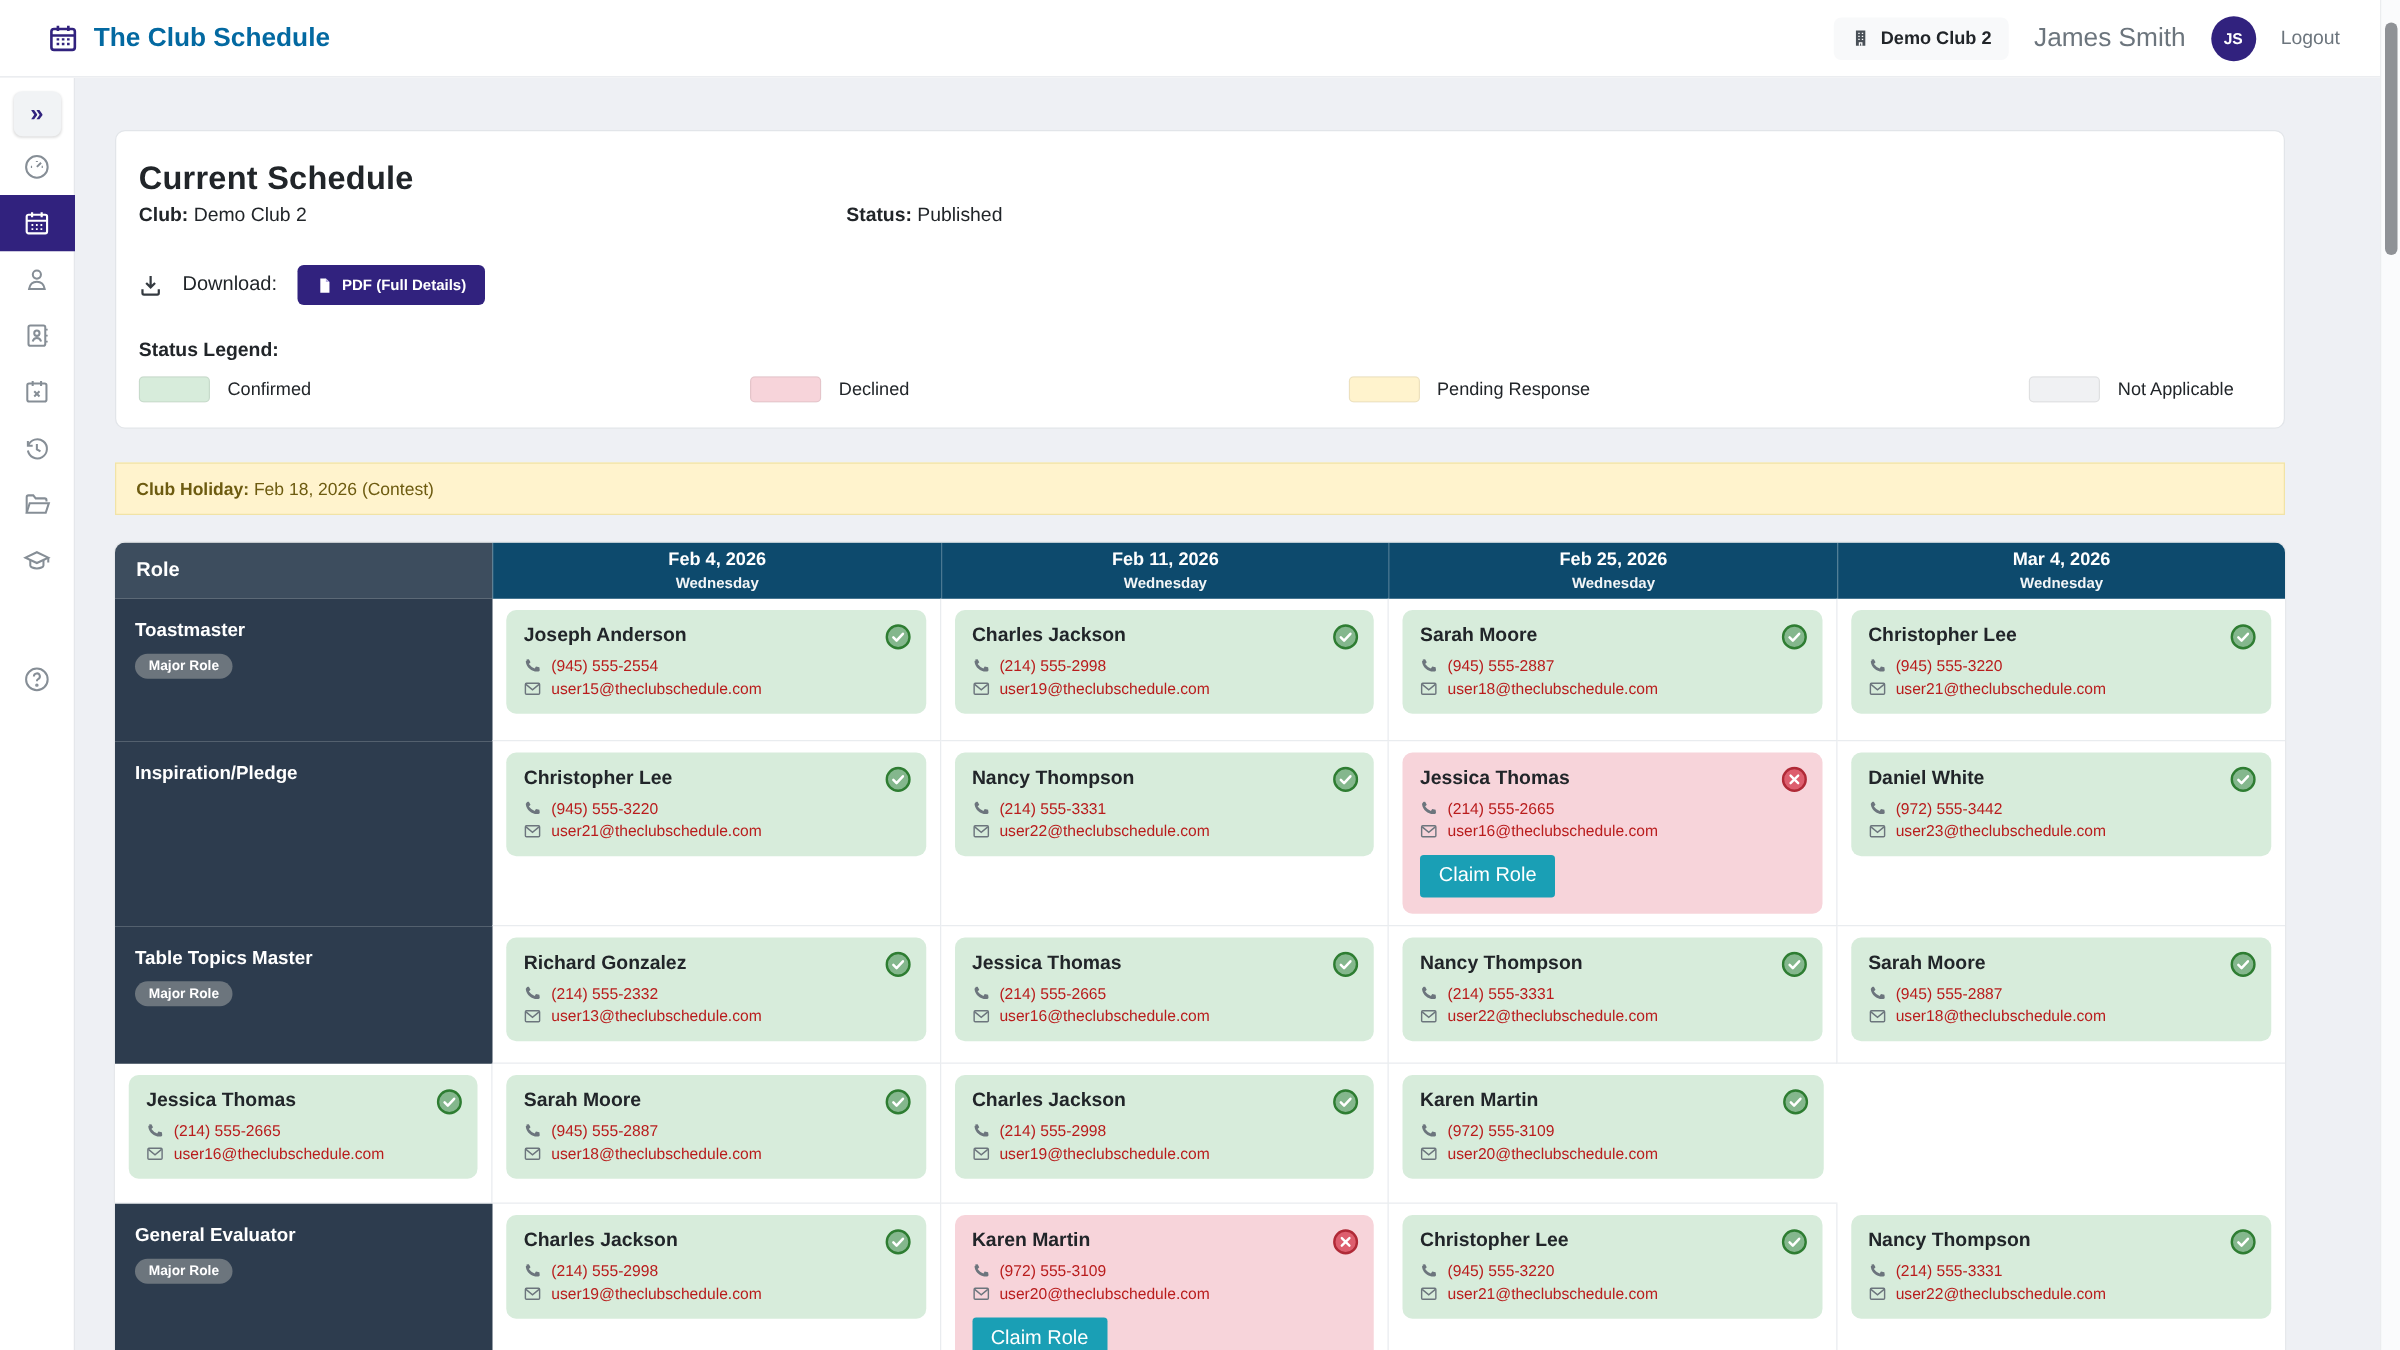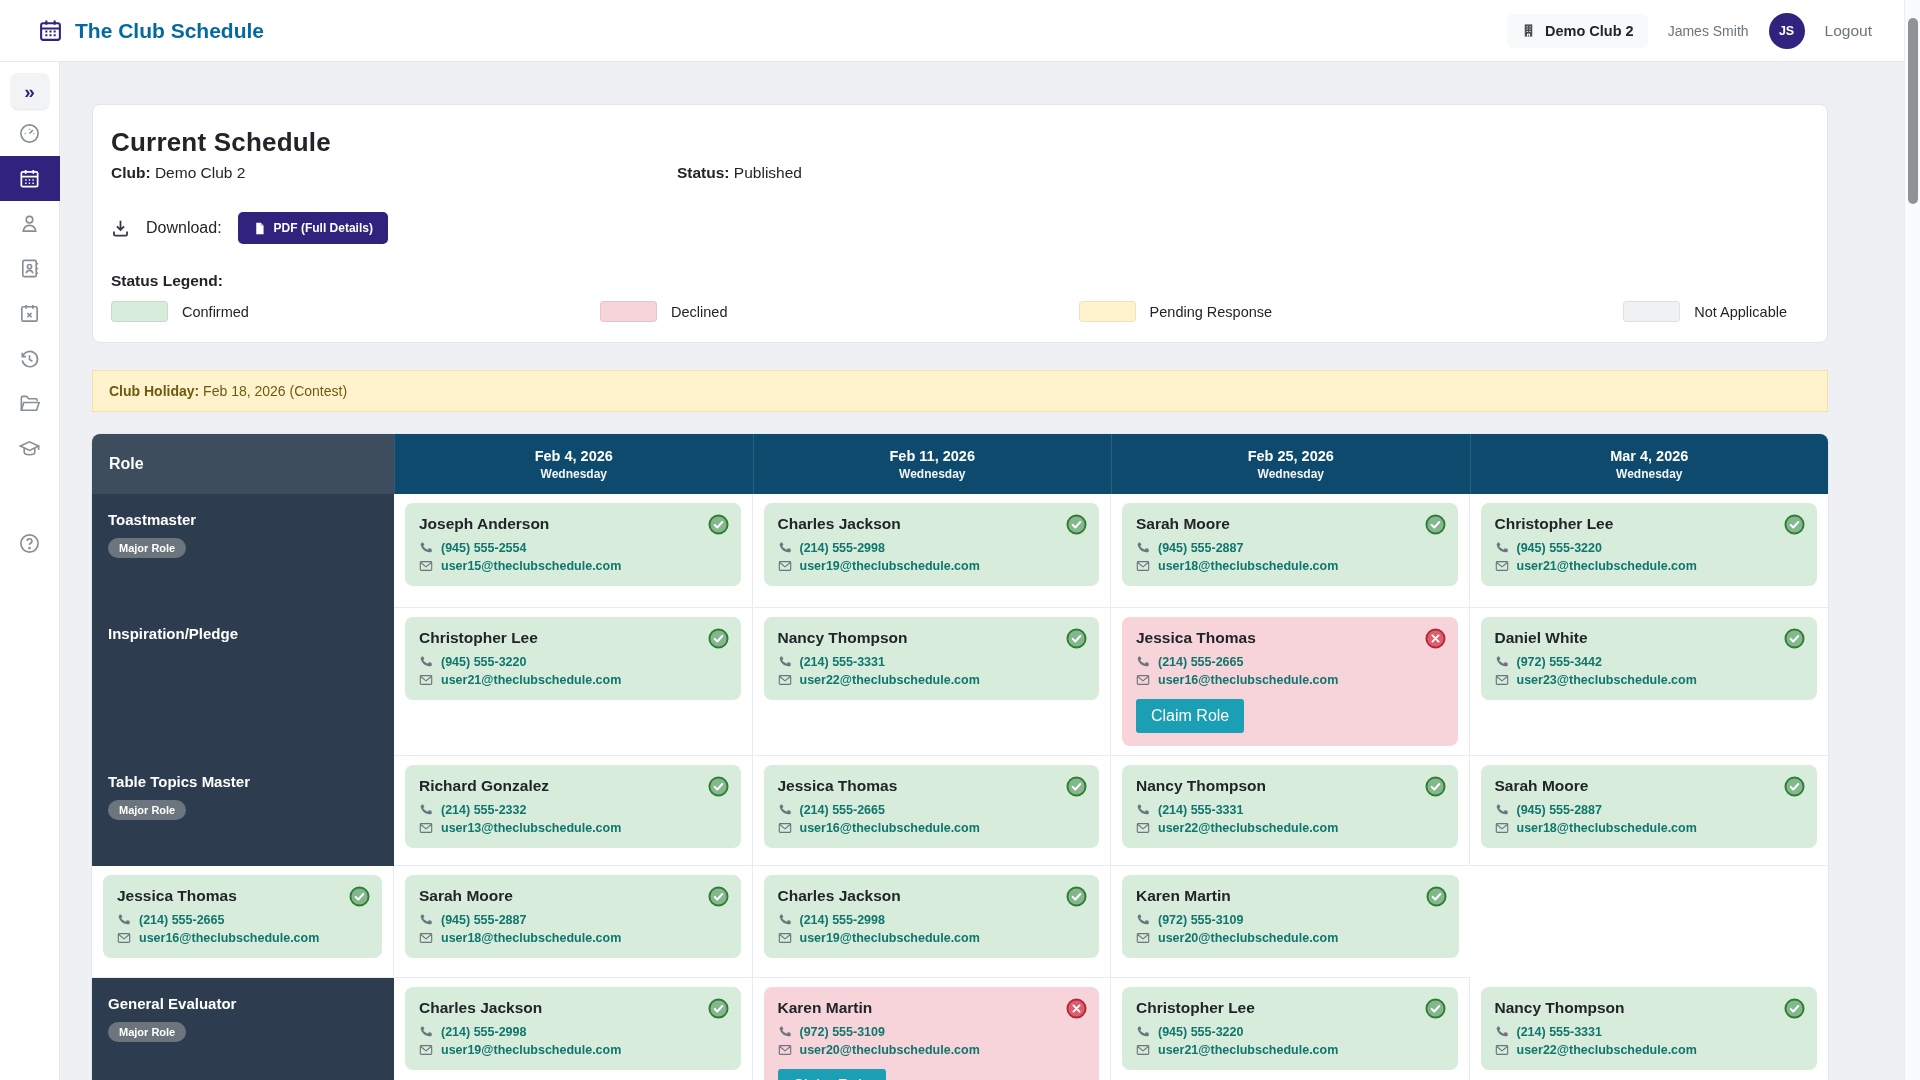--- a/index.html
+++ b/index.html
@@ -17,21 +17,21 @@
 
   
   .topbar{position:fixed;top:0;left:0;width:100%;height:62px;background:#fff;
     border-bottom:1px solid #e5e7eb;display:flex;align-items:center;
     justify-content:space-between;padding:0 30px 0 38px;z-index:20;}
   .brand{display:flex;align-items:center;gap:12px;}
   .brand-title{font-size:21px;font-weight:700;color:#0369a1;}
   .topbar-right{display:flex;align-items:center;gap:20px;margin-right:18px;}
   .club-chip{display:flex;align-items:center;gap:9px;background:#f8f9fa;border:none;
     border-radius:6px;padding:9px 14px;font-size:14.5px;font-weight:700;color:#212529;cursor:pointer;}
-  .user-name{font-size:14px;color:#6c757d;text-align:center;}
+  .user-name{font-size:21px;color:#6c757d;text-align:center;}
   .avatar{width:36px;height:36px;border-radius:50%;background:var(--brand);color:#fff;
     display:flex;align-items:center;justify-content:center;font-size:12.5px;font-weight:700;cursor:pointer;}
   .logout{font-size:15.5px;color:#6c757d;cursor:pointer;text-decoration:none;}
 
   
   .sidebar{position:fixed;top:62px;left:0;width:60px;height:calc(100% - 62px);
     background:#fff;border-right:1px solid #e5e7eb;display:flex;flex-direction:column;
     align-items:center;z-index:10;}
   .expand-btn{width:38px;height:36px;margin-top:11px;border:none;border-radius:7px;
     background:#f1f3f5;color:var(--brand);font-size:19px;font-weight:700;cursor:pointer;
@@ -61,21 +61,21 @@
   .legend-label{font-size:14.5px;color:#212529;}
 
   .holiday-banner{margin-top:27px;background:#fff3cd;border:1px solid #f1e3a6;
     border-radius:0;padding:12px 16px;font-size:14px;color:#6d5b10;}
   .holiday-banner b{font-weight:700;}
 
   
   .sched-table{margin-top:22px;background:#fff;border-radius:8px 8px 0 0;overflow:hidden;
     box-shadow:0 0 0 1px #e6e8eb;}
   .t-grid{display:grid;grid-template-columns:302px 1fr 1fr 1fr 1fr;}
-  .thead .th{height:60px;}
+  .thead .th{height:45px;}
   .role-th{background:var(--role-head-bg);color:#fff;font-size:16px;font-weight:700;
     display:flex;align-items:center;padding-left:17px;}
   .date-th{background:var(--header-date-bg);color:#fff;display:flex;flex-direction:column;
     align-items:center;justify-content:center;gap:3px;border-left:1px solid rgba(255,255,255,.12);}
   .th-date{font-size:14.5px;font-weight:700;}
   .th-day{font-size:12px;font-weight:600;opacity:.95;}
 
   .t-row{align-items:stretch;}
   .t-row:nth-child(1){min-height:114px;}
   .t-row:nth-child(2){min-height:137px;}
@@ -85,21 +85,21 @@
   .role-cell{background:var(--role-cell-bg);color:#fff;padding:17px 16px;}
   .role-name{font-size:15px;font-weight:700;}
   .badge{display:inline-block;margin-top:10px;background:#6c757d;color:#fff;
     font-size:11px;font-weight:600;padding:4px 11px;border-radius:20px;text-align:center;}
   .data-cell{padding:9px 11px;border-bottom:1px solid #e9ecef;border-right:1px solid #e9ecef;}
   .data-cell:last-child{border-right:none;}
   .assign-card{border-radius:8px;padding:12px 14px 13px 14px;position:relative;}
   .assign-card.ok{background:var(--green);}
   .assign-card.no{background:var(--pink);}
   .a-name{font-size:15.5px;font-weight:700;margin-bottom:8px;padding-right:34px;}
-  .a-line{display:flex;align-items:flex-end;gap:8px;font-size:12.5px;color:#0f766e;margin-top:4px;font-weight:bold;}
+  .a-line{display:flex;align-items:flex-end;gap:8px;font-size:12.5px;color:#b91c1c;margin-top:4px;}
   .a-line .ic{display:flex;width:14px;height:14px;}
   .status-ic{position:absolute;top:11px;right:12px;width:21px;height:21px;}
   .claim-btn{margin-top:12px;background:var(--claim);color:#fff;border:none;border-radius:3px;
     padding:8px 15px;font-size:16px;font-weight:400;cursor:pointer;}
 
   
   .scrollbar{position:fixed;top:0;right:0;width:16px;height:100%;background:#fafbfc;
     border-left:1px solid #ebedef;z-index:30;}
   .scroll-thumb{position:absolute;top:18px;left:3px;width:10px;height:186px;
     border-radius:5px;background:#8f9296;cursor:pointer;}

